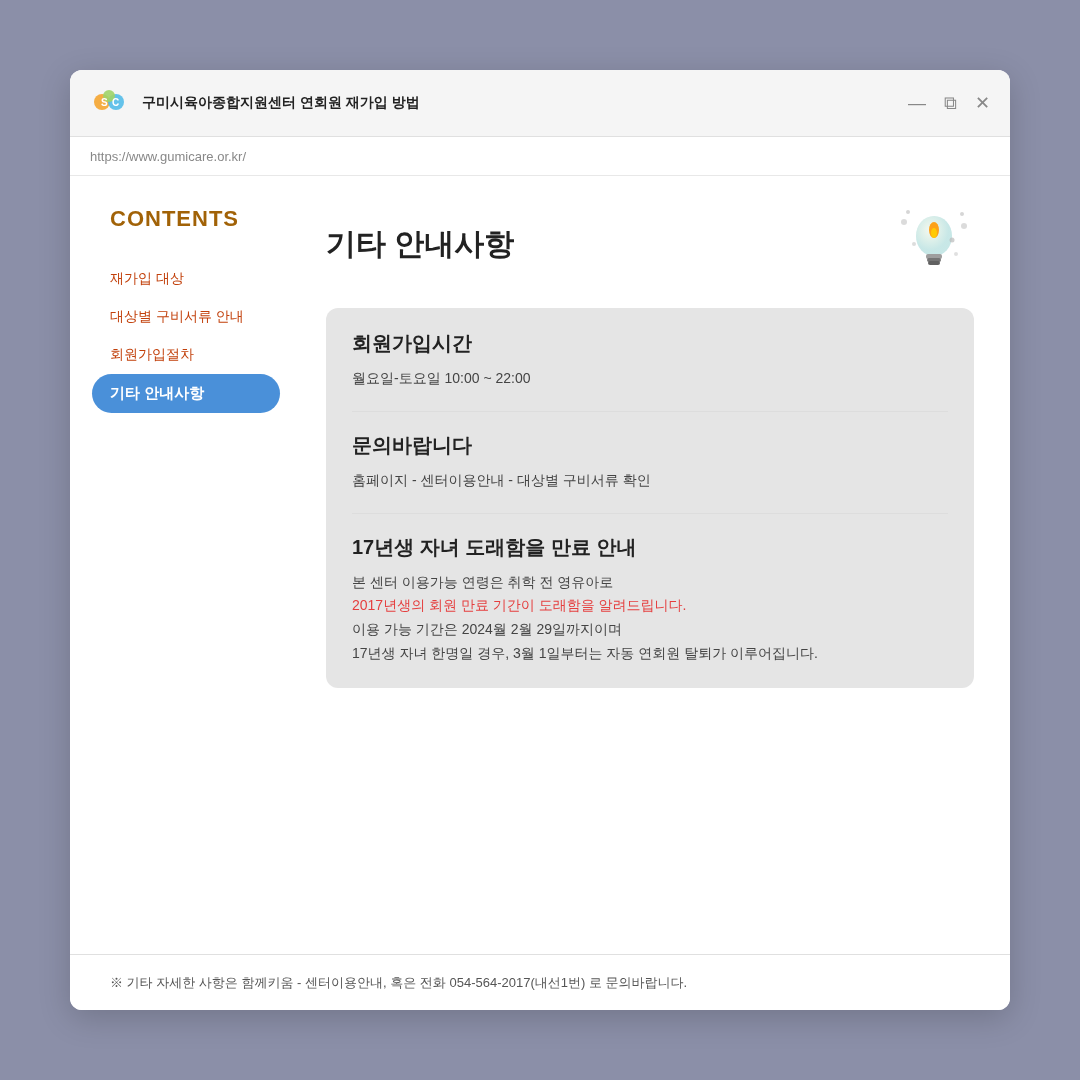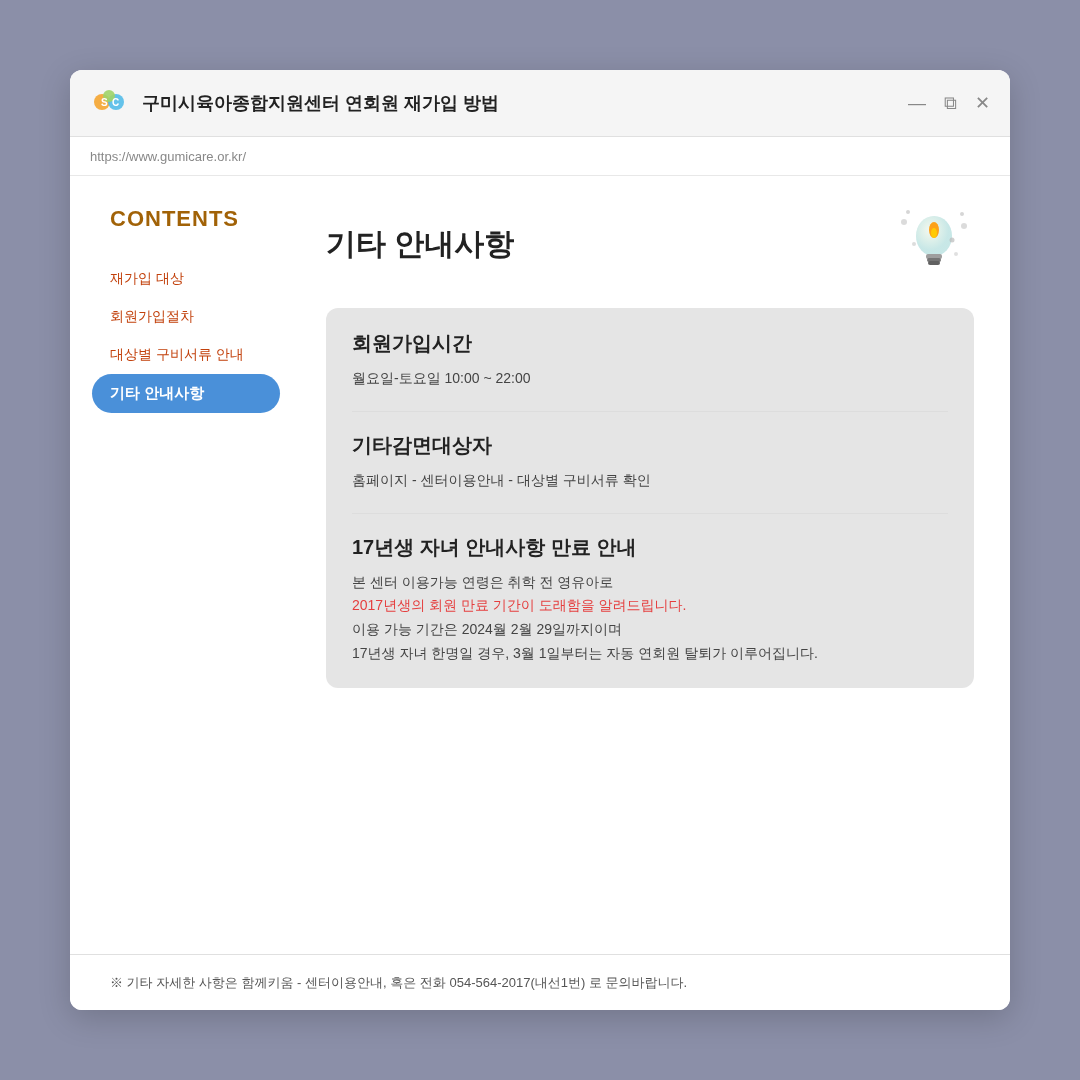--- a/index.html
+++ b/index.html
@@ -36,21 +36,21 @@
       flex-shrink: 0;
     }
 
     .logo {
       width: 38px;
       height: 38px;
       flex-shrink: 0;
     }
 
     .title-text {
-      font-size: 18px;
+      font-size: 14px;
       font-weight: 600;
       color: #222;
       flex: 1;
     }
 
     .window-controls {
       display: flex;
       gap: 18px;
       align-items: center;
     }
@@ -217,22 +217,22 @@
 
   <div class="address-bar">
     <span class="address-url">https://www.gumicare.or.kr/</span>
   </div>
 
   <div class="main-content">
 
     <div class="sidebar">
       <div class="sidebar-title">CONTENTS</div>
       <div class="sidebar-item">재가입 대상</div>
+      <div class="sidebar-item">대상별 구비서류 안내</div>
       <div class="sidebar-item">회원가입절차</div>
-      <div class="sidebar-item">대상별 구비서류 안내</div>
       <div class="sidebar-item active">기타 안내사항</div>
     </div>
 
     <div class="content-area">
 
       <div class="page-header">
         <h1 class="page-title">기타 안내사항</h1>
 
         <svg class="bulb-icon" viewBox="0 0 80 80">
 
@@ -264,26 +264,26 @@
       </div>
 
       <div class="info-card">
 
         <div class="info-section">
           <div class="info-section-title">회원가입시간</div>
           <div class="info-section-text">월요일-토요일 10:00 ~ 22:00</div>
         </div>
 
         <div class="info-section">
-          <div class="info-section-title">기타감면대상자</div>
+          <div class="info-section-title">문의바랍니다</div>
           <div class="info-section-text">홈페이지 - 센터이용안내 - 대상별 구비서류 확인</div>
         </div>
 
         <div class="info-section">
-          <div class="info-section-title">17년생 자녀 안내사항 만료 안내</div>
+          <div class="info-section-title">17년생 자녀 도래함을 만료 안내</div>
           <div class="info-section-text">본 센터 이용가능 연령은 취학 전 영유아로</div>
           <div class="info-section-text red">2017년생의 회원 만료 기간이 도래함을 알려드립니다.</div>
           <div class="info-section-text">이용 가능 기간은 2024월 2월 29일까지이며</div>
           <div class="info-section-text">17년생 자녀 한명일 경우, 3월 1일부터는 자동 연회원 탈퇴가 이루어집니다.</div>
         </div>
 
       </div>
 
     </div>
 

